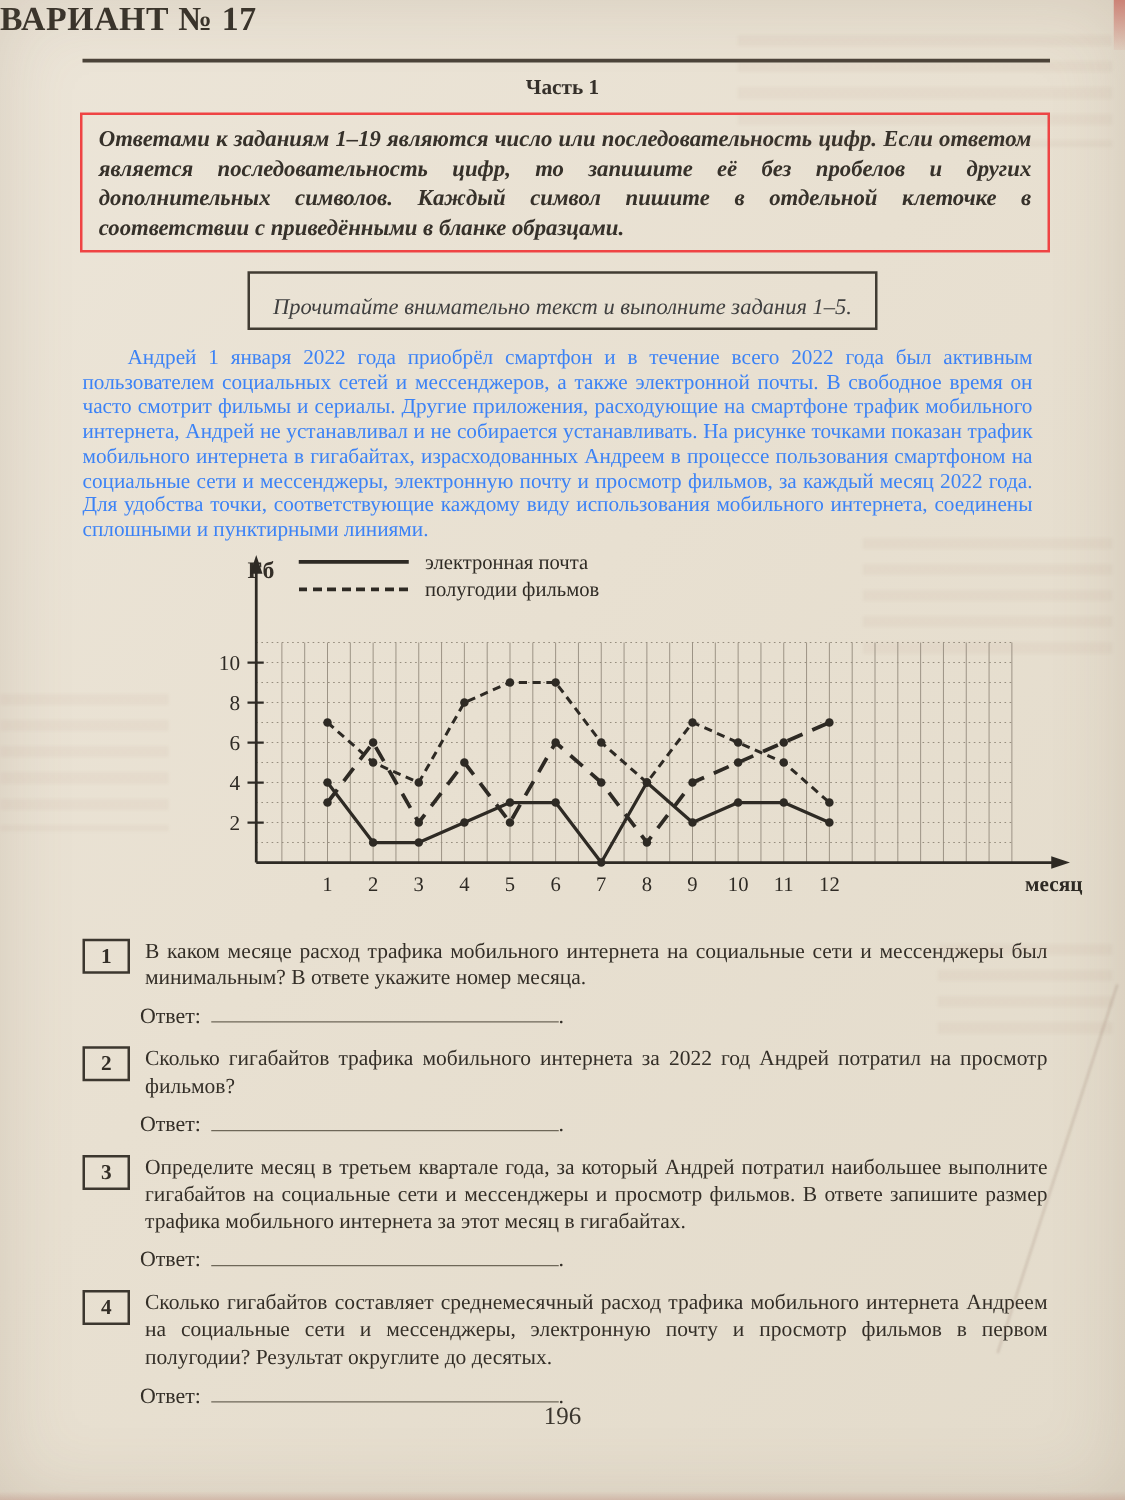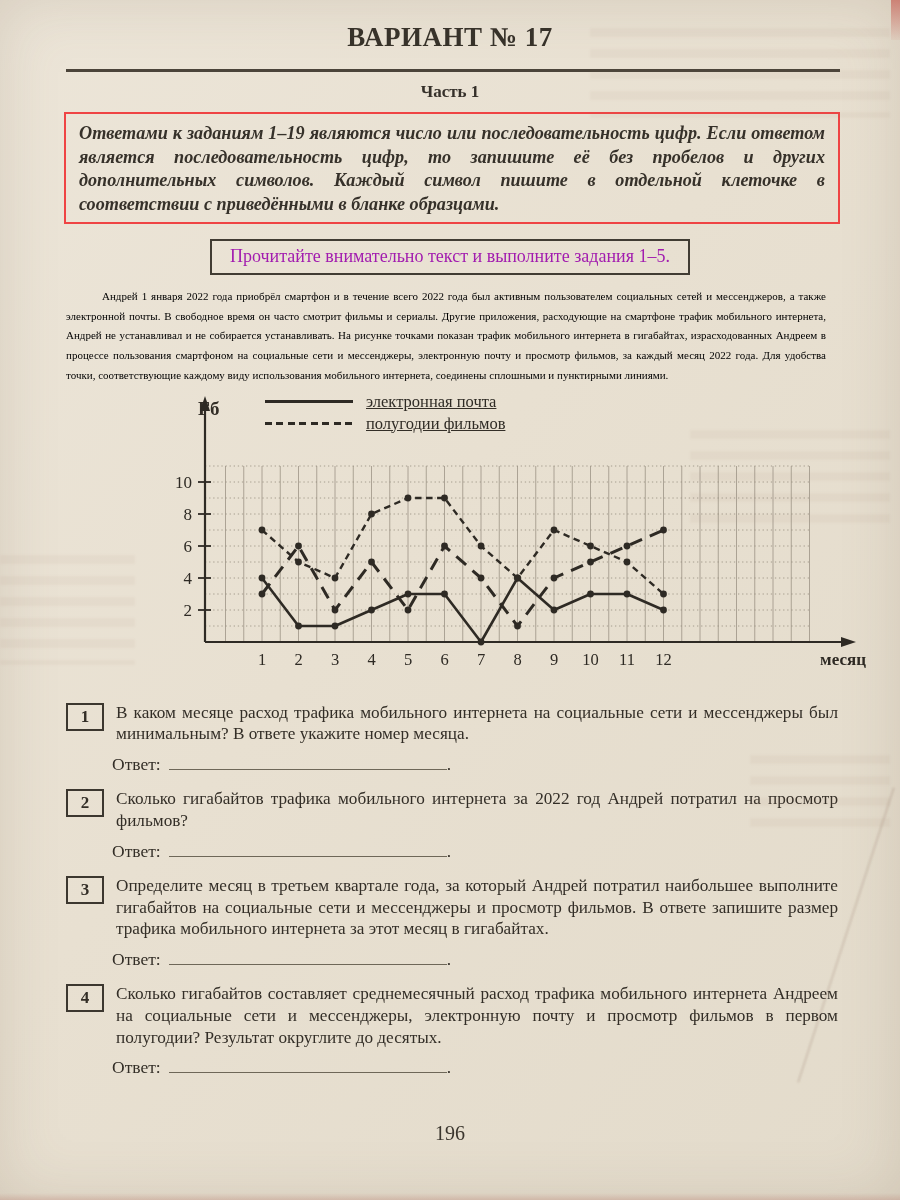--- a/index.html
+++ b/index.html
@@ -7,48 +7,48 @@
     width:900px;height:1200px;position:relative;overflow:hidden;
     font-family:"Liberation Serif","DejaVu Serif",serif;
     color:#332e27;
     background:linear-gradient(130deg,#ece5d8 0%,#e8e0d1 45%,#e3dbcb 100%);
   }
   body::after{
     content:"";position:absolute;inset:0;pointer-events:none;
     box-shadow:inset 0 0 60px rgba(120,100,80,.18);
   }
   .page-title{
-    margin:0;padding-top:22px;text-align:center;
+    margin:0;text-align:left;
     font-size:27px;font-weight:bold;letter-spacing:.5px;color:#37322a;
   }
   .title-rule{
     margin:16px 60px 0 66px;border:none;border-top:3px solid #4b443a;height:0;
   }
   .part-label{
     margin:10px 0 0 0;text-align:center;font-size:17px;font-weight:bold;color:#35302a;
   }
   .instruction-box{
     margin:10px 60px 0 64px;border:2px solid #ef4444;
     padding:8px 13px 6px 13px;
     font-size:18.2px;font-weight:bold;font-style:italic;
     line-height:23.5px;text-align:justify;color:#36312a;
   }
   .read-box{
     margin:15px auto 0 auto;width:fit-content;border:2px solid #413c33;
-    padding:5px 18px 6px 18px;font-size:18px;color:#a21caf;
+    padding:16px 18px 6px 18px;font-size:18px;color:#404040;font-style:italic;
   }
   .intro-paragraph{
-    margin:12px 74px 0 66px;font-size:11px;line-height:19.7px;
-    text-align:justify;text-indent:36px;color:#000000;
+    margin:12px 74px 0 66px;font-size:17px;line-height:19.7px;
+    text-align:justify;text-indent:36px;color:#3b82f6;
   }
   
   .chart-wrap{position:relative;height:304px;margin-top:4px;}
   .chart-svg{position:absolute;left:140px;top:0;width:740px;height:304px;}
   .gb-label{position:absolute;left:162px;top:8px;font-size:19px;font-weight:bold;margin-left:36px;}
-  .legend{position:absolute;left:265px;top:1px;text-decoration:underline;}
+  .legend{position:absolute;left:239px;top:1px;}
   .legend-row{display:flex;align-items:center;height:22px;}
   .swatch{width:88px;height:3px;margin-right:13px;flex:0 0 auto;}
   .swatch.solid{background:#2e2a24;height:2.5px;}
   .swatch.short-dash{background:repeating-linear-gradient(90deg,#2e2a24 0 7px,transparent 7px 11.5px);}
   .swatch.long-dash{background:repeating-linear-gradient(90deg,#2e2a24 0 14px,transparent 14px 22px);height:3.5px;}
   .legend-label{font-size:16.5px;color:#2f2b25;}
   .grid-v{stroke:#9c9385;stroke-width:.8;}
   .grid-h{stroke:#968d7e;stroke-width:.8;stroke-dasharray:1.3,2.8;}
   .axis{stroke:#2e2a24;stroke-width:2.2;}
   .axis-arrow{fill:#2e2a24;stroke:none;}

